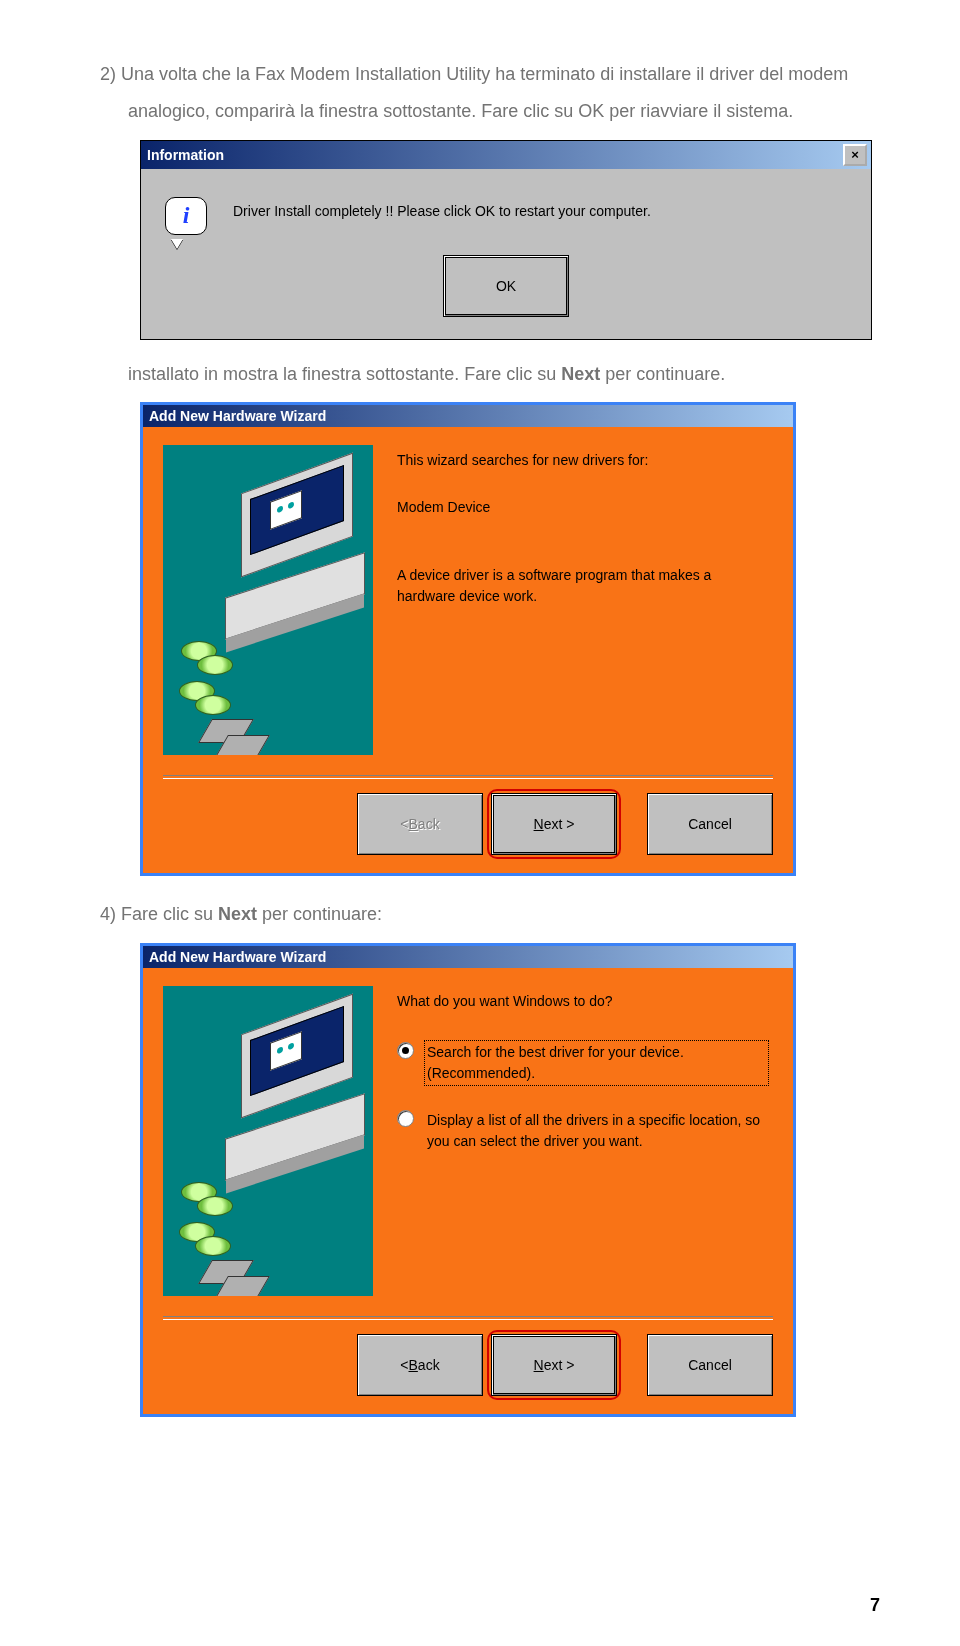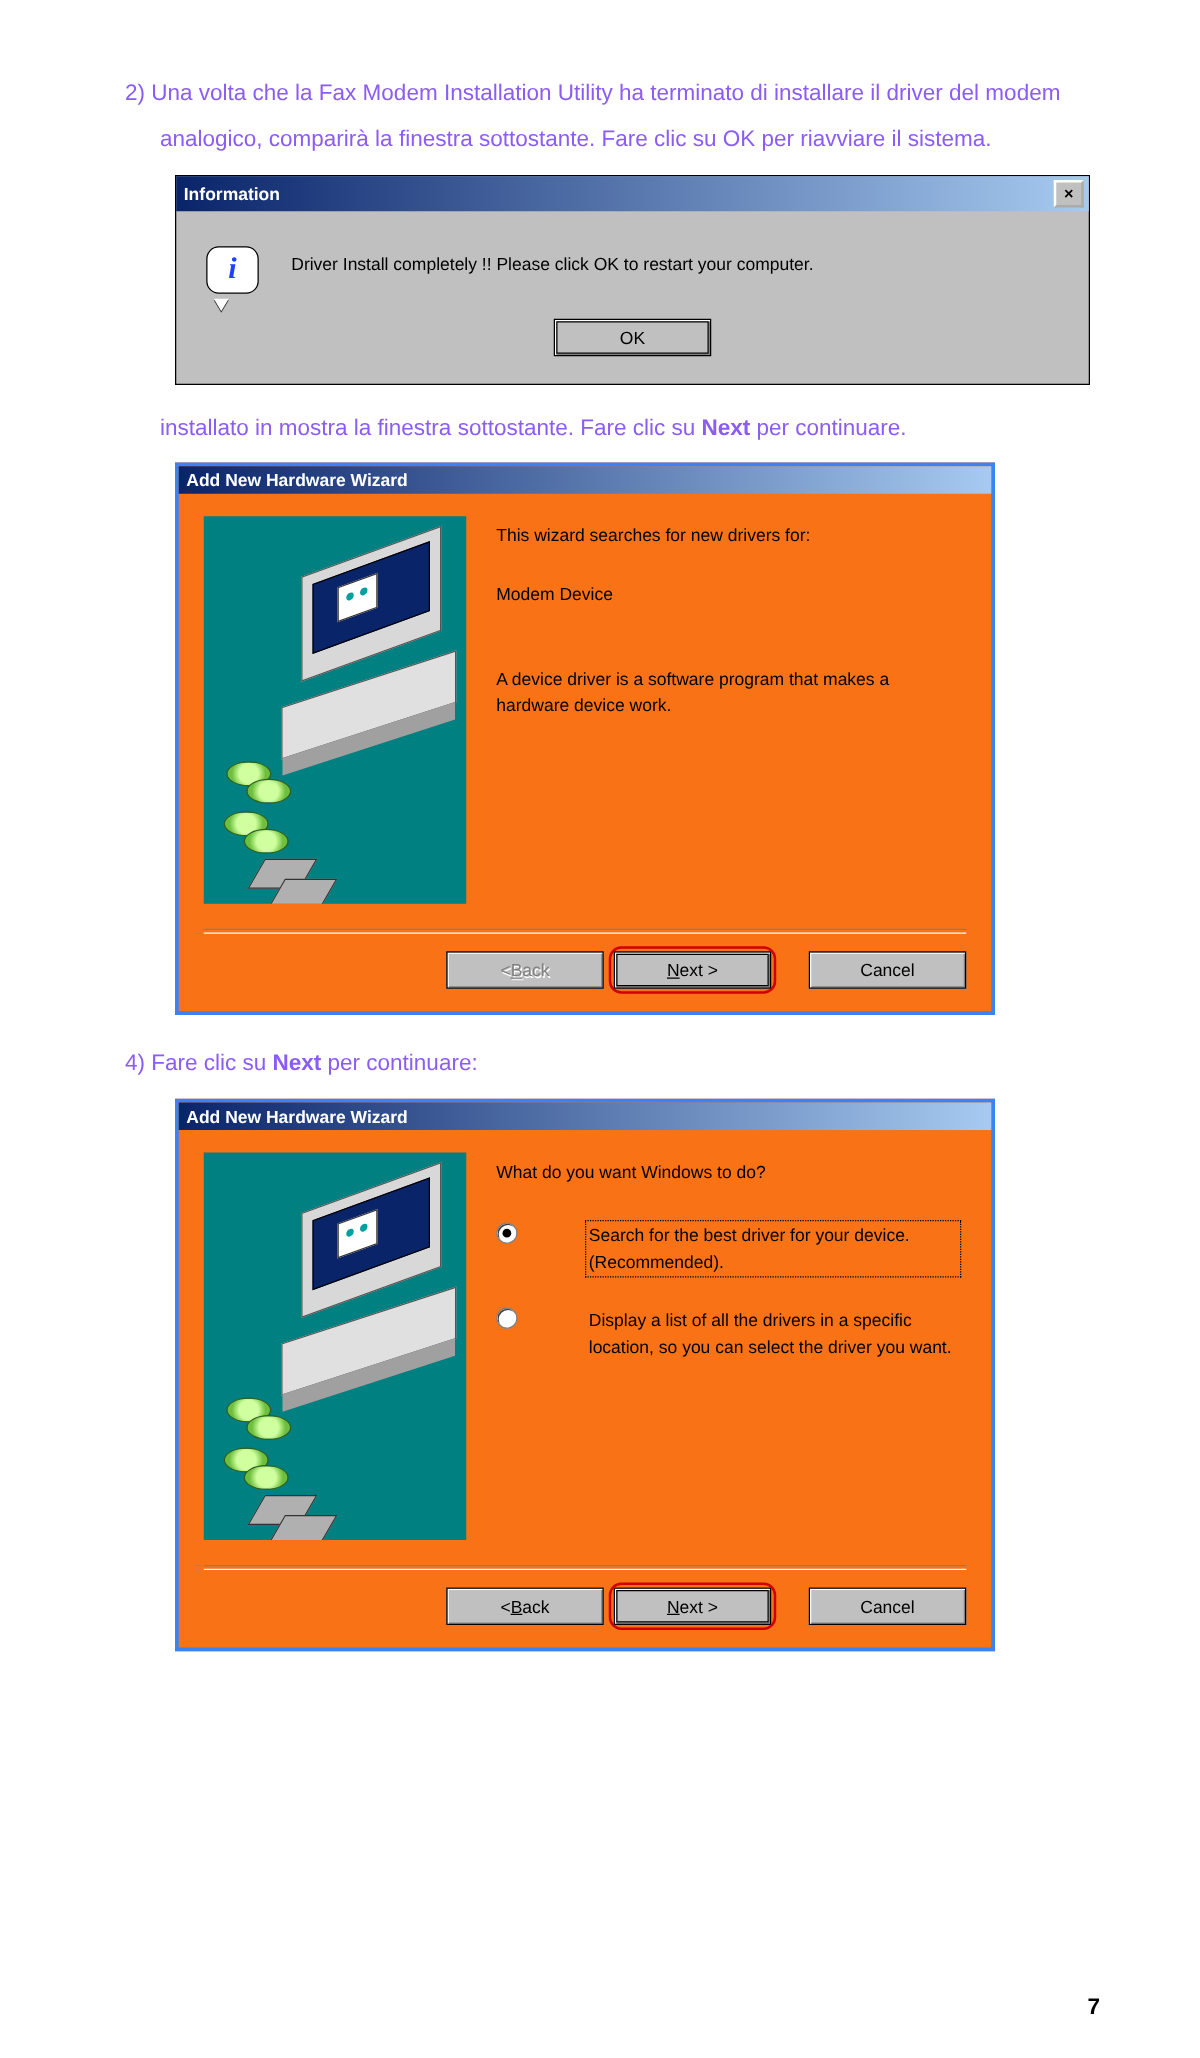--- a/index.html
+++ b/index.html
@@ -11,21 +11,21 @@
   }
   .page {
     padding: 60px 80px 40px 100px;
     position: relative;
     min-height: 1646px;
     box-sizing: border-box;
   }
   .body-text {
     font-size: 18px;
     line-height: 1.6;
-    color: #8b5cf6;
+    color: #737373;
     margin: 0 0 8px 0;
   }
   .indent {
     margin-left: 28px;
   }
   .bold { font-weight: bold; }
 
   
   .info-dialog {
     width: 730px;
@@ -97,21 +97,21 @@
   .win-button {
     min-width: 100px;
     height: 28px;
     background: #c0c0c0;
     border: 1px solid #000;
     box-shadow: inset 1px 1px 0 #fff, inset -1px -1px 0 #808080;
     font-family: Tahoma, sans-serif;
     font-size: 14px;
     display: inline-flex;
     align-items: center; justify-content: center;
-    padding: 0 12px;
+    padding: 16px 12px;
   }
   .win-button-default {
     outline: 1px solid #000;
     outline-offset: -3px;
   }
 
   
   .wizard {
     width: 650px;
     margin: 14px 0 24px 40px;
@@ -244,21 +244,20 @@
   .radio.checked::after {
     content: "";
     width: 7px; height: 7px;
     background: #000;
     border-radius: 50%;
   }
   .radio-label {
     line-height: 1.5;
     border: 1px dotted transparent;
     padding: 1px 2px;
-    margin-left: 44px;
   }
   .radio-label.focused { border: 1px dotted #000; }
 
   .page-number {
     position: absolute;
     bottom: 30px; right: 80px;
     font-size: 18px;
     font-weight: bold;
   }
   .btn-gap { width: 14px; }

